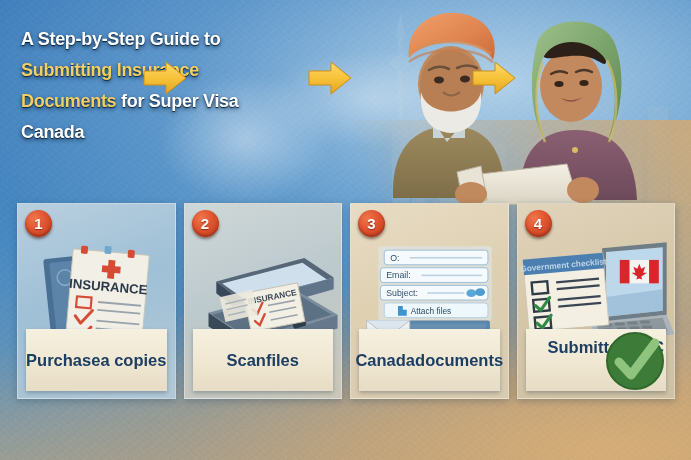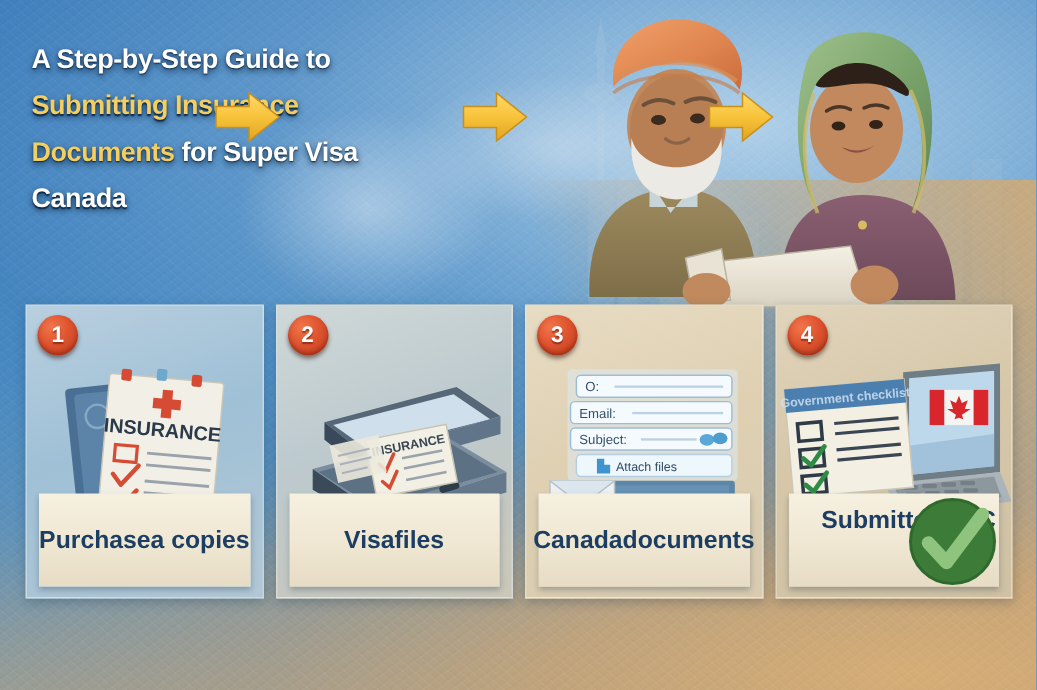--- a/index.html
+++ b/index.html
@@ -279,21 +279,21 @@
               <path d="M68 76 l4 5 l7 -10" stroke="#d64b33" stroke-width="2.4" fill="none" stroke-linecap="round"></path>
               <path d="M84 63 h28 M84 70 h28 M84 78 h28" stroke="#9aa3ab" stroke-width="1.7"></path>
             </g>
             <rect x="36" y="52" width="34" height="26" fill="#ece9dd" opacity=".9" transform="rotate(-13 53 65)"></rect>
             <path d="M40 60 h22 M40 66 h22 M40 72 h18" stroke="#aab1b8" stroke-width="1.4" transform="rotate(-13 53 65)"></path>
           </g>
         </svg>
       </div>
       <div class="badge">2</div>
       <div class="caption">
-        <span>Visa</span>
+        <span>Scan</span>
         <span>files</span>
       </div>
     </div>
 
     <div class="card c3">
       <div class="card-art">
         <svg class="art-svg" viewBox="0 0 160 128" preserveAspectRatio="xMidYMid meet">
           <g>
             <rect x="28" y="8" width="116" height="76" rx="3" fill="#dce9f2" opacity=".55"></rect>
             <rect x="34" y="12" width="106" height="15" rx="3" fill="#f4fafe" stroke="#9dbdd6" stroke-width="1"></rect>

